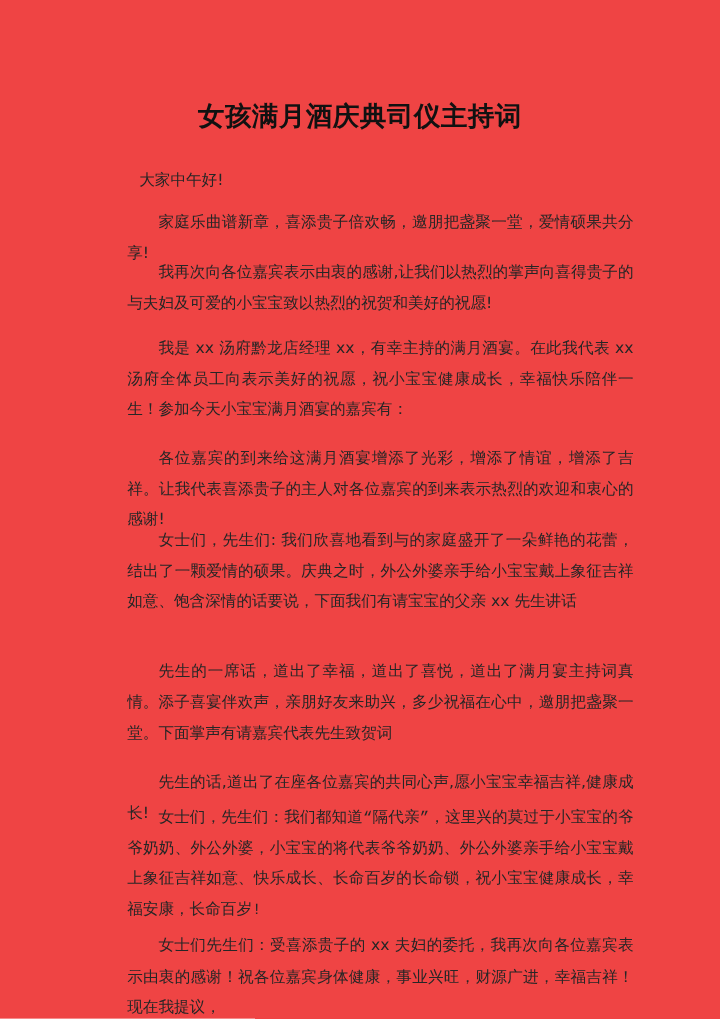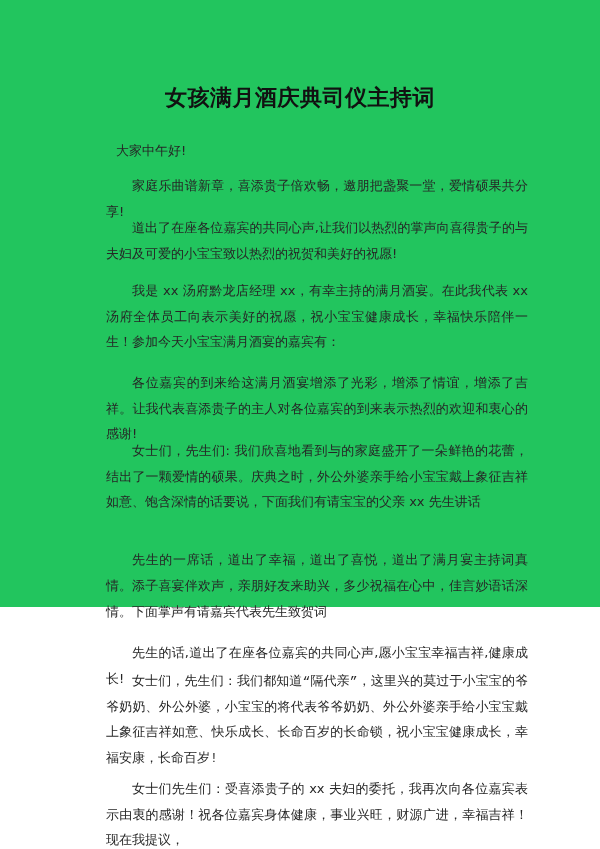--- a/index.html
+++ b/index.html
@@ -13,22 +13,22 @@
     overflow: hidden;
     position: relative;
     font-family: "DejaVu Sans", "Liberation Sans", sans-serif;
     color: #222222;
   }
   .page {
     position: absolute;
     left: 0;
     top: 0;
     width: 600px;
-    height: 607px;
-    background: #22c55e;
+    height: 849px;
+    background: #ef4444;
   }
   .title {
     position: absolute;
     left: 0;
     width: 600px;
     top: 84px;
     text-align: center;
     font-size: 22px;
     font-weight: bold;
     color: #111111;
@@ -60,23 +60,23 @@
 </style>
 </head>
 <body>
 
 <div class="page">
   <h1 class="title">女孩满月酒庆典司仪主持词</h1>
 
   <div class="body">
     <p class="para greeting" style="top:122px;">大家中午好!</p>
     <p class="para" style="top:157px;">家庭乐曲谱新章，喜添贵子倍欢畅，邀朋把盏聚一堂，爱情硕果共分享!</p>
-    <p class="para" style="top:199px;">道出了在座各位嘉宾的共同心声,让我们以热烈的掌声向喜得贵子的与夫妇及可爱的小宝宝致以热烈的祝贺和美好的祝愿!</p>
+    <p class="para" style="top:199px;">我再次向各位嘉宾表示由衷的感谢,让我们以热烈的掌声向喜得贵子的与夫妇及可爱的小宝宝致以热烈的祝贺和美好的祝愿!</p>
     <p class="para" style="top:262px;">我是 xx 汤府黔龙店经理 xx，有幸主持的满月酒宴。在此我代表 xx 汤府全体员工向表示美好的祝愿，祝小宝宝健康成长，幸福快乐陪伴一生！参加今天小宝宝满月酒宴的嘉宾有：</p>
     <p class="para" style="top:354px;">各位嘉宾的到来给这满月酒宴增添了光彩，增添了情谊，增添了吉祥。让我代表喜添贵子的主人对各位嘉宾的到来表示热烈的欢迎和衷心的感谢!</p>
     <p class="para" style="top:422px;">女士们，先生们: 我们欣喜地看到与的家庭盛开了一朵鲜艳的花蕾，结出了一颗爱情的硕果。庆典之时，外公外婆亲手给小宝宝戴上象征吉祥如意、饱含深情的话要说，下面我们有请宝宝的父亲 xx 先生讲话</p>
     <p class="para" style="top:531px;">先生的一席话，道出了幸福，道出了喜悦，道出了满月宴主持词真情。</p>
-    <p class="para" style="top:557px;">添子喜宴伴欢声，亲朋好友来助兴，多少祝福在心中，佳言妙语话深情。下面掌声有请嘉宾代表先生致贺词</p>
+    <p class="para" style="top:557px;">添子喜宴伴欢声，亲朋好友来助兴，多少祝福在心中，邀朋把盏聚一堂。下面掌声有请嘉宾代表先生致贺词</p>
     <p class="para" style="top:624px;">先生的话,道出了在座各位嘉宾的共同心声,愿小宝宝幸福吉祥,健康成长!</p>
     <p class="para" style="top:653px;font-family:Liberation Mono, monospace;">女士们，先生们：我们都知道“隔代亲”，这里兴的莫过于小宝宝的爷爷奶奶、外公外婆，小宝宝的将代表爷爷奶奶、外公外婆亲手给小宝宝戴上象征吉祥如意、快乐成长、长命百岁的长命锁，祝小宝宝健康成长，幸福安康，长命百岁!</p>
     <p class="para" style="top:760px;">女士们先生们：受喜添贵子的 xx 夫妇的委托，我再次向各位嘉宾表示由衷的感谢！祝各位嘉宾身体健康，事业兴旺，财源广进，幸福吉祥！现在我提议，</p>
   </div>
 </div>
 
 </body></html>

